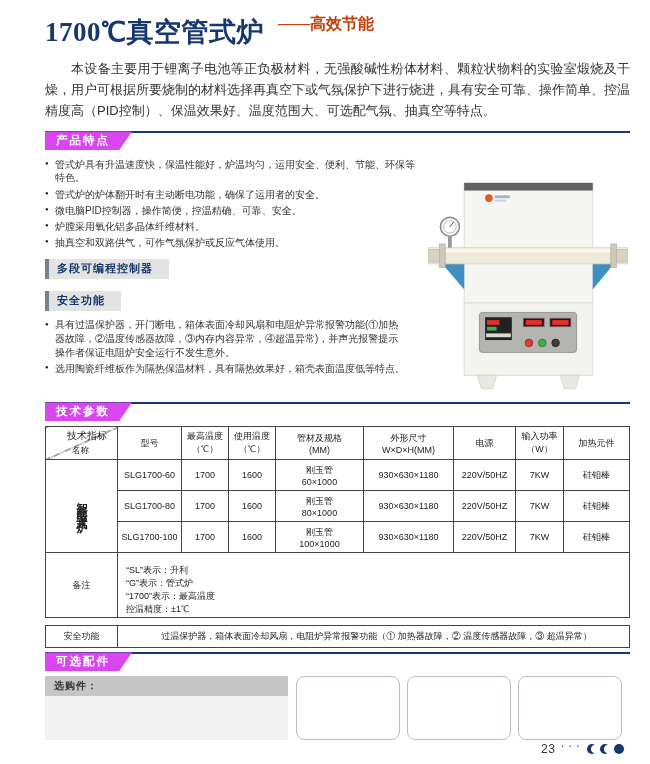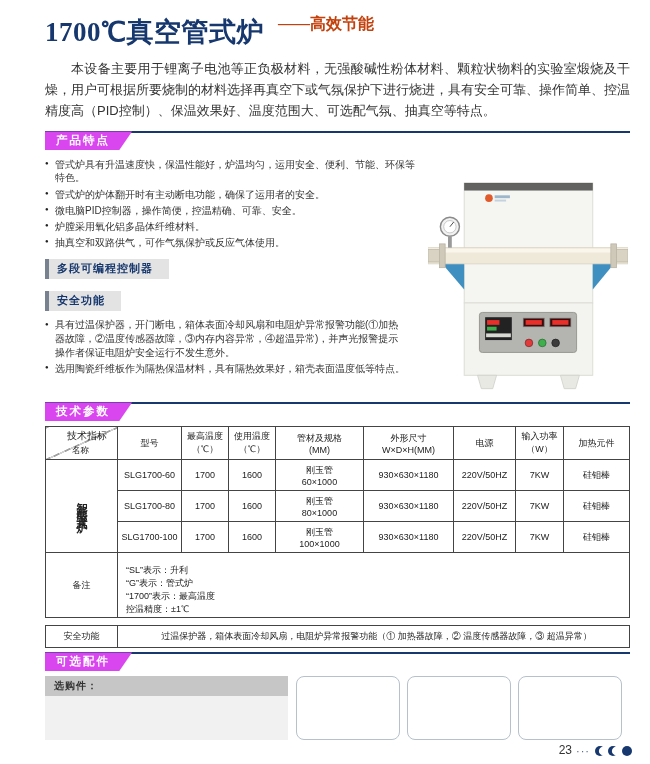--- a/index.html
+++ b/index.html
@@ -66,21 +66,21 @@
   .acc-box { width:243px; background:#f1f1f1; padding-bottom:6px; }
   .acc-box-title { background:#c6c6c6; color:#333; font-weight:bold; font-size:10px;
                    letter-spacing:1px; padding:3px 9px; }
 
   .cards { flex:1; display:flex; flex-wrap:wrap; gap:7px; align-content:flex-start; }
   .card { width:104px; height:64px; border:1px solid #b6c1cc; border-radius:8px;
           background:#fff; display:flex; flex-direction:column; align-items:center;
           justify-content:flex-end; padding:3px 2px 2px; }
 
   
-  .footer { position:absolute; right:16px; bottom:7px; display:flex; align-items:flex-end; gap:4px; }
+  .footer { position:absolute; right:24px; bottom:7px; display:flex; align-items:flex-start; gap:4px;font-family:Liberation Mono, monospace; }
   .footer .pnum { font-size:12px; color:#333; }
   .footer .fdots { font-size:11px; color:#4a6590; letter-spacing:1px; margin-top:-3px; }
 </style>
 </head>
 <body>
 
 <div class="page">
 
   <div class="title-row">
     <span class="main-title">1700℃真空管式炉</span>

